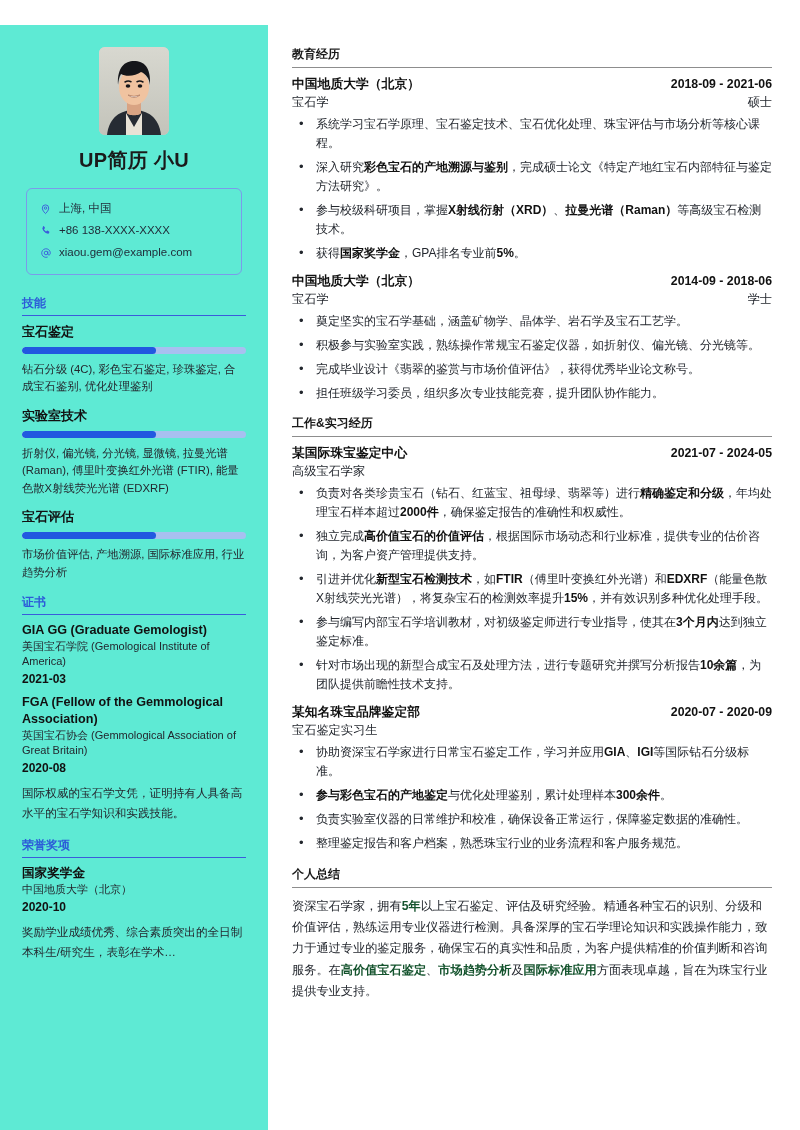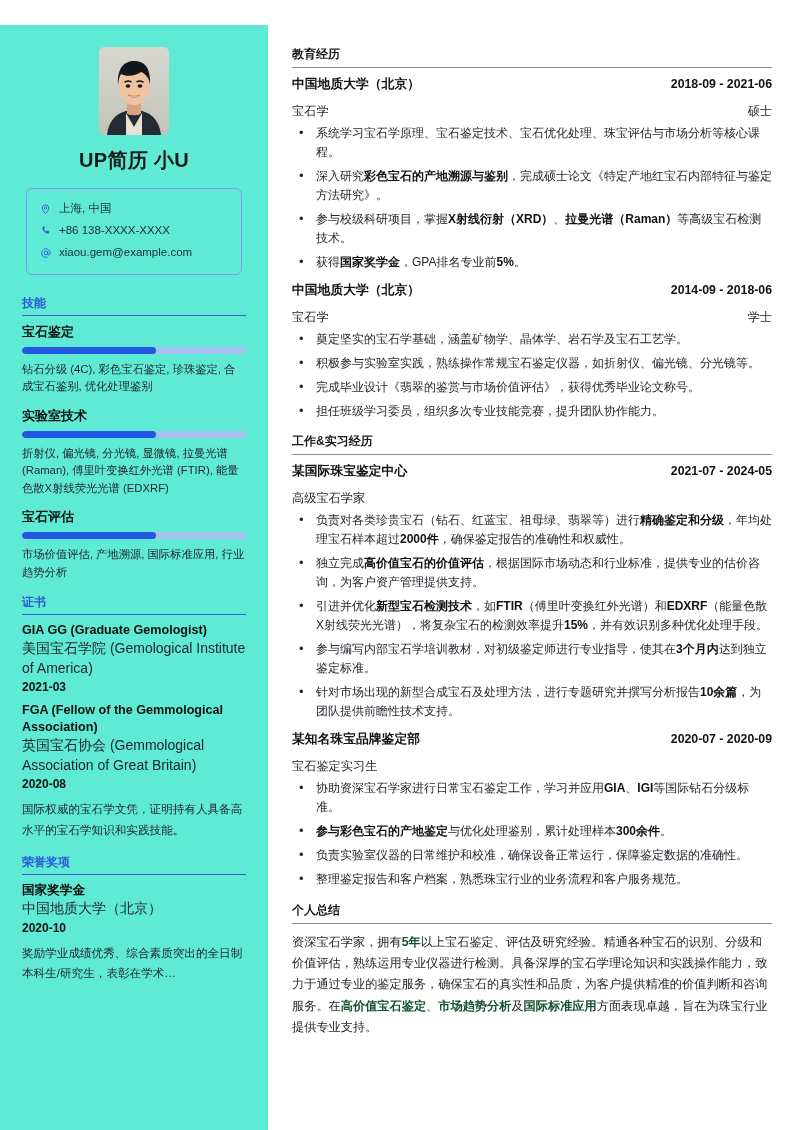--- a/index.html
+++ b/index.html
@@ -119,21 +119,21 @@
     color: #23272e;
     margin-bottom: 11px;
   }
   .cert-title {
     font-size: 12.6px;
     font-weight: 700;
     color: #111;
     line-height: 1.35;
   }
   .cert-org {
-    font-size: 14px;
+    font-size: 11px;
     color: #23272e;
     line-height: 1.4;
   }
   .cert-date {
     font-size: 12px;
     font-weight: 700;
     color: #111;
     line-height: 1.5;
     margin-bottom: 6px;
   }
@@ -176,21 +176,21 @@
     font-size: 12.3px;
     font-weight: 700;
     color: #111;
     white-space: nowrap;
   }
   .entry-sub {
     display: flex;
     justify-content: space-between;
     align-items: baseline;
     gap: 4px;
-    margin-top: 10px;
+    margin-top: 1px;
     margin-bottom: 4px;
   }
   .entry-role {
     font-size: 12.2px;
     color: #23272e;
   }
   .entry-degree {
     font-size: 12.2px;
     color: #23272e;
     white-space: nowrap;

